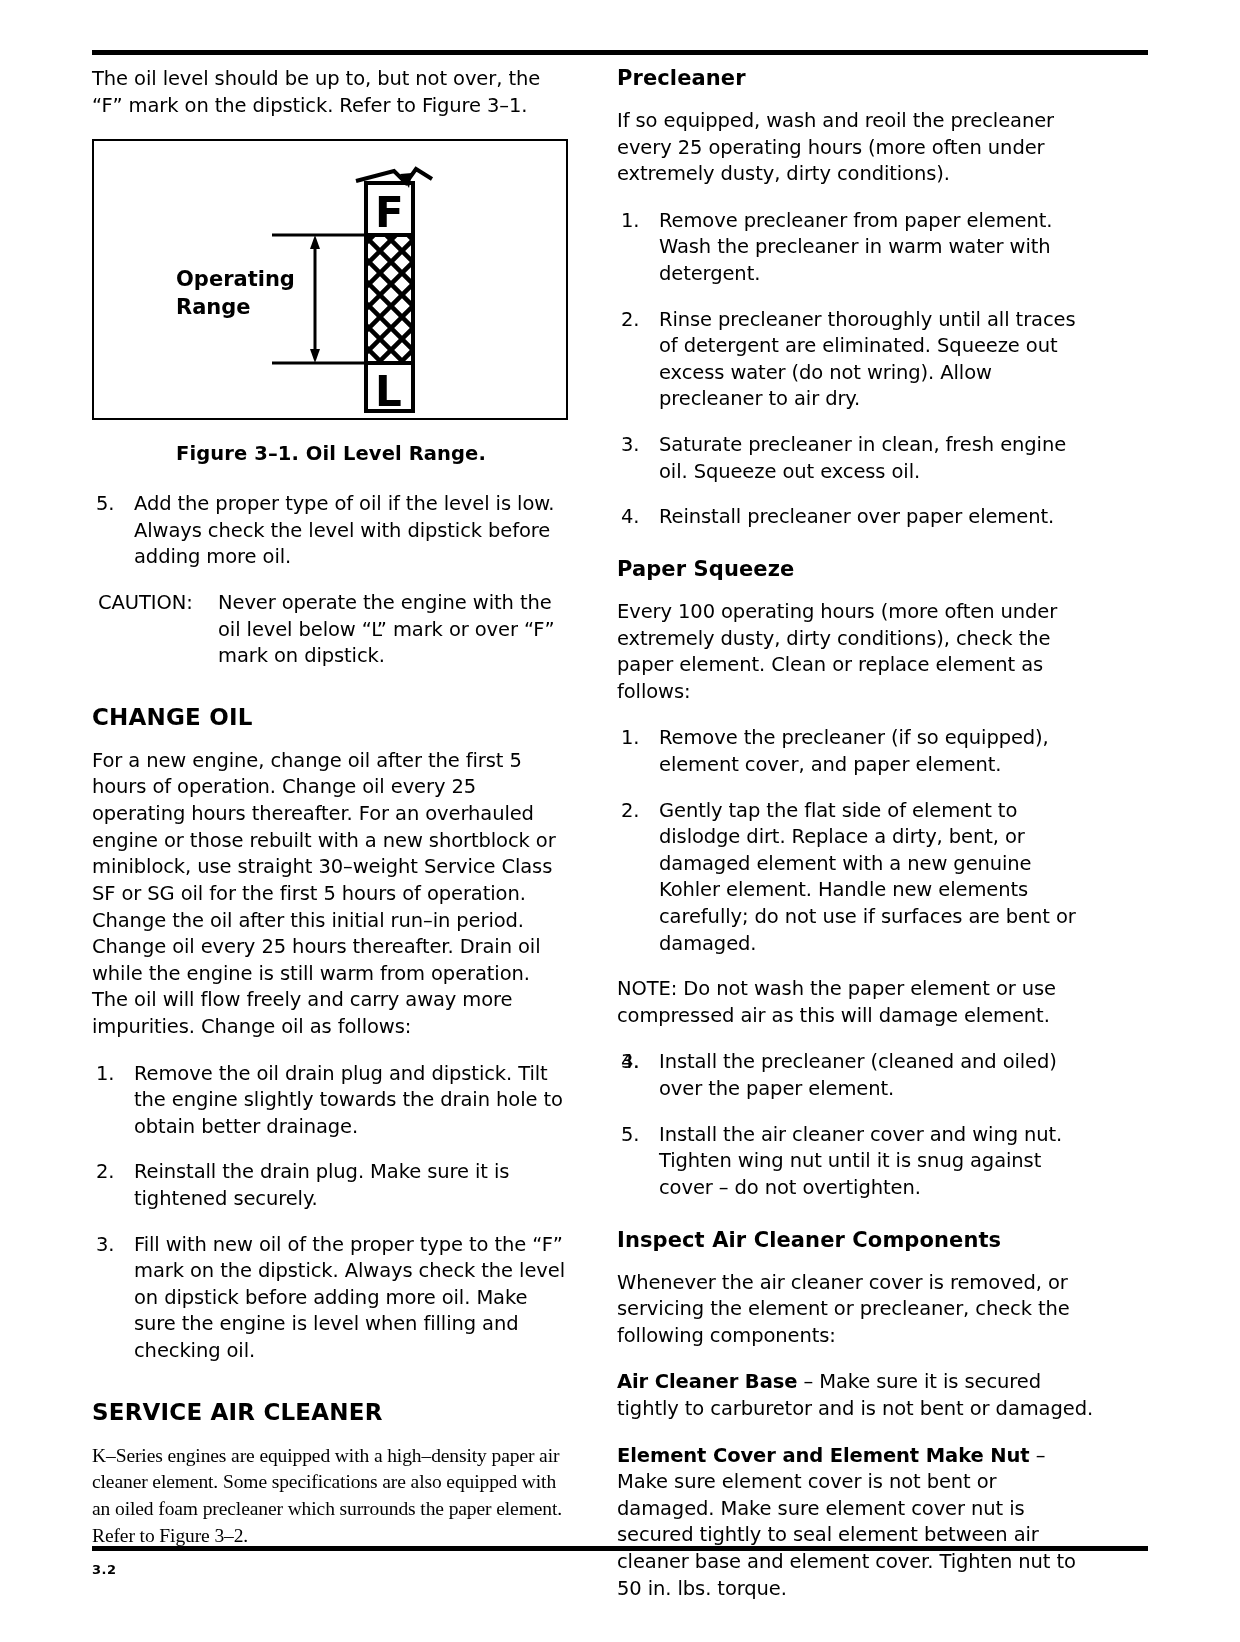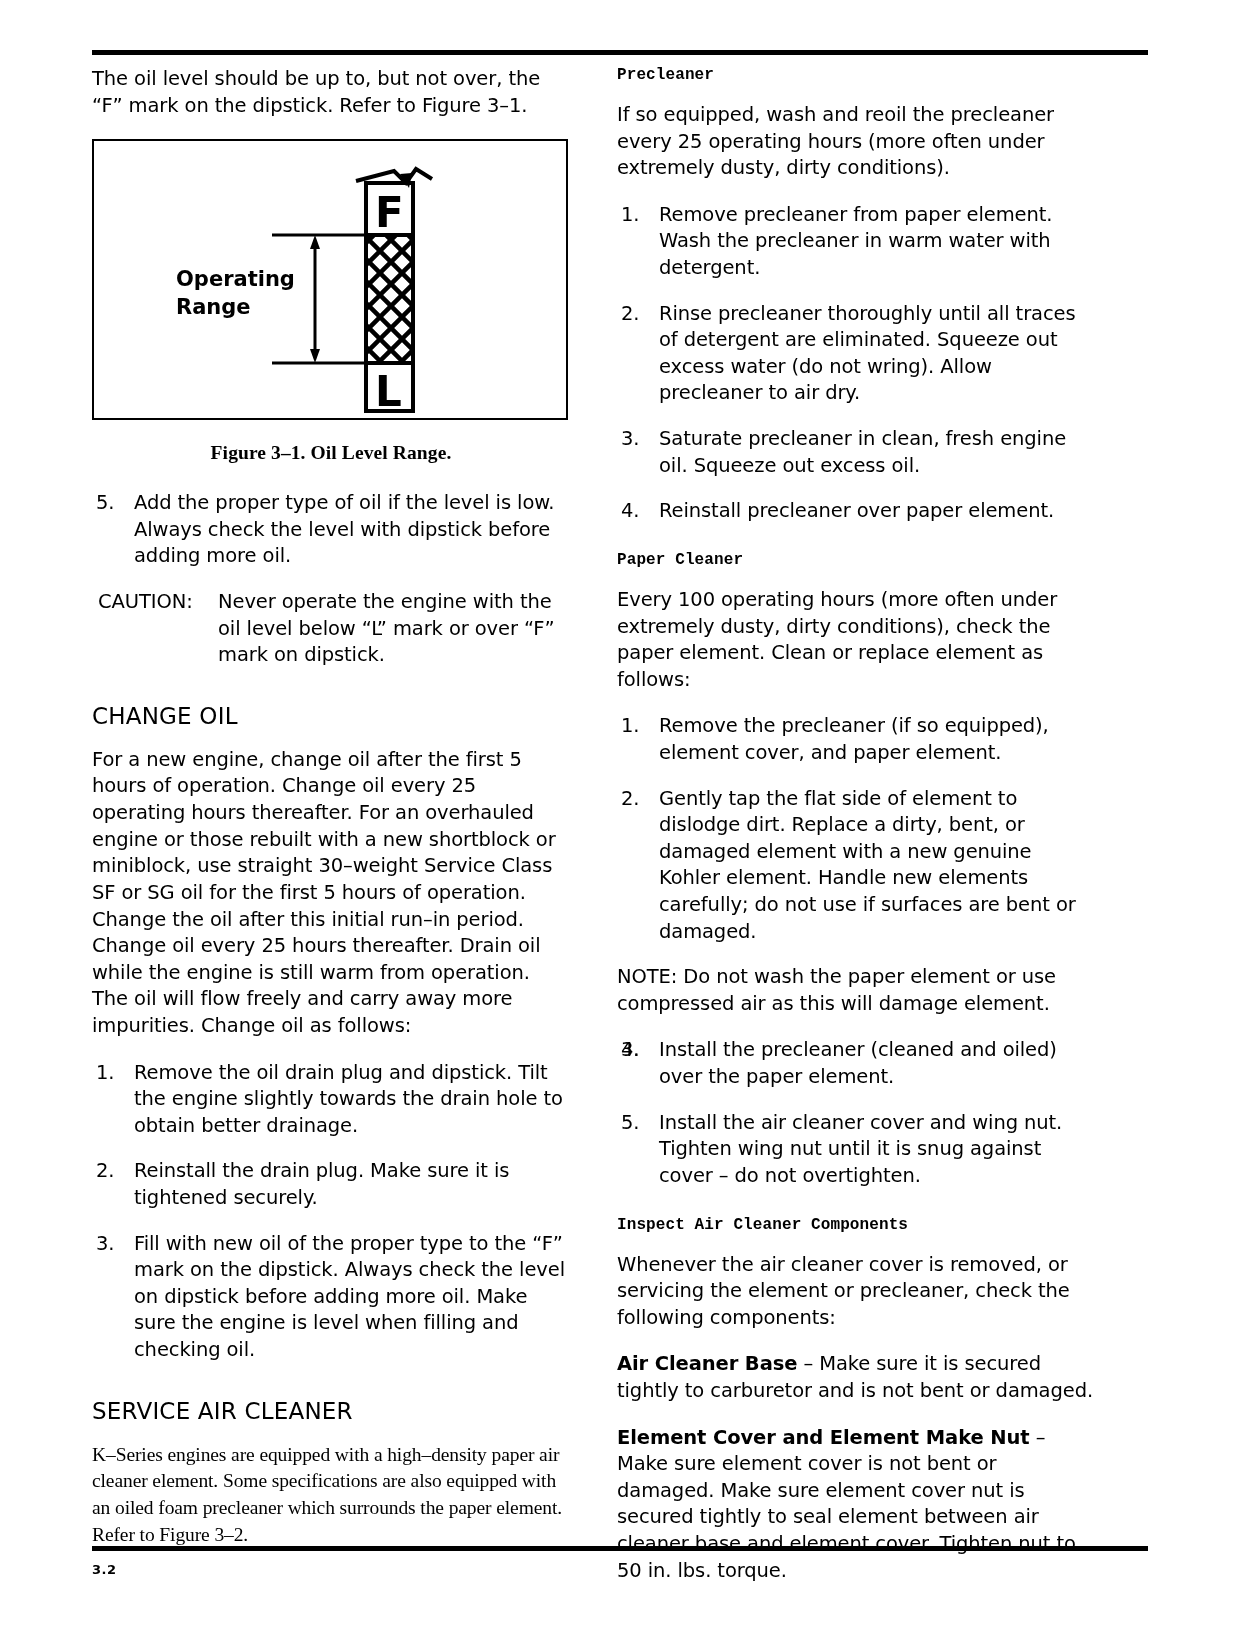--- a/index.html
+++ b/index.html
@@ -60,31 +60,30 @@
     line-height: 1.365;
     letter-spacing: -0.1px;
   }
   .body-text {
     margin-bottom: 20px;
   }
   .tight { margin-bottom: 0; font-family: Liberation Serif, serif; }
 
   h2.section {
     font-size: 23px;
-    font-weight: normal;
+    font-weight: bold;
     letter-spacing: 0.2px;
     margin: 34px 0 18px 0;
   }
 
   h3.sub {
-    font-size: 16px;
+    font-size: 21px;
     font-weight: bold;
     letter-spacing: 0.1px;
     margin: 26px 0 18px 0;
-    font-family: Liberation Mono, monospace;
   }
   h3.sub.first { margin-top: 0; }
 
   ol.numlist {
     margin: 0 0 0 0;
     padding: 0;
     list-style: none;
   }
   ol.numlist li {
     position: relative;
@@ -124,21 +123,20 @@
     box-sizing: border-box;
     margin-top: 6px;
     background: #fff;
   }
   .fig-caption {
     text-align: center;
     font-size: 19.5px;
     font-weight: bold;
     margin-top: 22px;
     letter-spacing: 0.1px;
-    font-family: Liberation Serif, serif;
   }
   .fig-svg { display: block; }
 </style>
 </head>
 <body>
 
 <div class="page">
 
   <div class="rule-top"></div>
 
@@ -243,21 +241,21 @@
       <li>
         <span class="num">3.</span>
         <span>Saturate precleaner in clean, fresh engine oil. Squeeze out excess oil.</span>
       </li>
       <li>
         <span class="num">4.</span>
         <span>Reinstall precleaner over paper element.</span>
       </li>
     </ol>
 
-    <h3 class="sub">Paper Cleaner</h3>
+    <h3 class="sub">Paper Squeeze</h3>
 
     <p class="body-text">Every 100 operating hours (more often under extremely dusty, dirty conditions), check the paper element. Clean or replace element as follows:</p>
 
     <ol class="numlist">
       <li>
         <span class="num">1.</span>
         <span>Remove the precleaner (if so equipped), element cover, and paper element.</span>
       </li>
       <li>
         <span class="num">2.</span>

